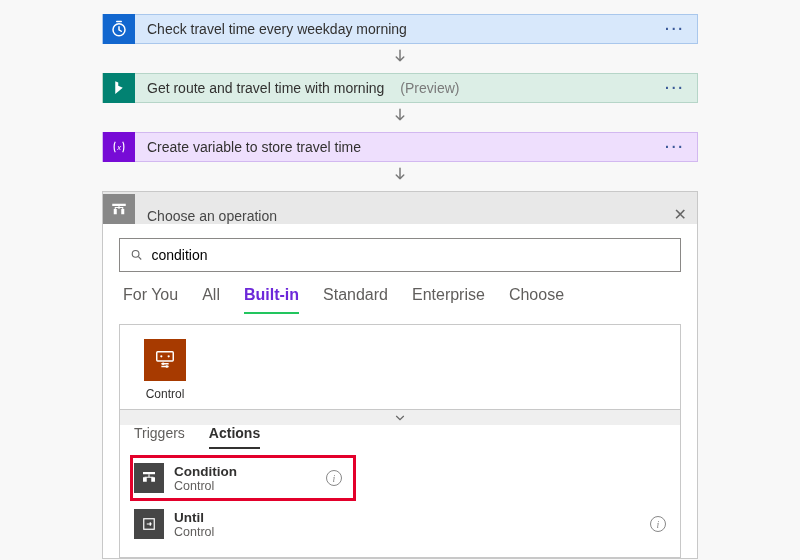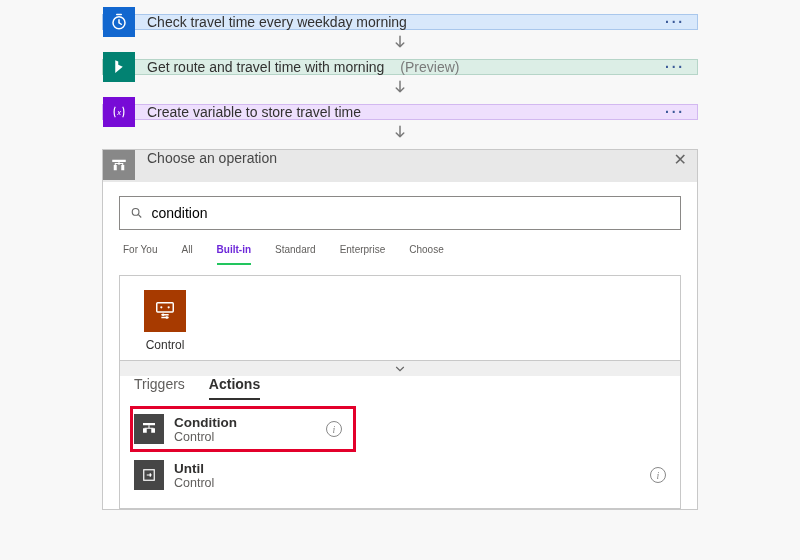--- a/index.html
+++ b/index.html
@@ -10,21 +10,21 @@
     height: 560px;
     overflow: hidden;
     font-size: 14px;
     color: #323130;
   }
   .canvas {
     padding: 14px 0 0 0;
   }
   .step-card {
     width: 596px;
-    height: 16px;
+    height: 30px;
     margin: 0 auto;
     border: 1px solid #c8c8c8;
     display: flex;
     align-items: center;
     position: relative;
   }
   .step-card.blue { background: #d8e8fb; border-color: #a9c7ec; }
   .step-card.green { background: #dceee6; border-color: #b6d5c8; }
   .step-card.purple { background: #eedffd; border-color: #d2b8f0; }
   .step-icon {
@@ -58,21 +58,21 @@
   .picker {
     width: 596px;
     margin: 0 auto;
     border: 1px solid #c8c8c8;
     background: #fff;
   }
   .picker-header {
     background: #e8e8e8;
     height: 32px;
     display: flex;
-    align-items: flex-start;
+    align-items: flex-end;
   }
   .picker-header .hicon {
     width: 32px; height: 30px; background: #888;
     display: flex; align-items: center; justify-content: center;
   }
   .picker-header .hicon svg { width: 18px; height: 18px; fill: #fff; }
   .picker-header .htitle { padding-left: 12px; color: #474747; }
   .picker-header .hclose {
     margin-left: auto; padding: 0 10px; color: #666; cursor: pointer;
     font-size: 16px;
@@ -85,21 +85,21 @@
     align-items: center;
     padding: 0 10px;
   }
   .search-box svg { width: 14px; height: 14px; fill: #666; margin-right: 8px; }
   .search-box input {
     border: none; outline: none; width: 100%; font-size: 14px;
     font-family: inherit;
   }
   .cat-tabs {
     display: flex; gap: 24px; padding: 14px 4px 0 4px;
-    color: #605e5c; font-size: 10px;
+    color: #605e5c; font-size: 16px;
   }
   .cat-tab { padding-bottom: 8px; cursor: pointer; }
   .cat-tab.active { color: #6d28d9; font-weight: 600; border-bottom: 2px solid #22c55e; }
 
   .conn-region {
     border: 1px solid #c8c8c8;
     margin-top: 10px;
   }
   .conn-grid { padding: 14px 14px 8px 14px; }
   .conn-item { width: 62px; text-align: center; cursor: pointer; }

